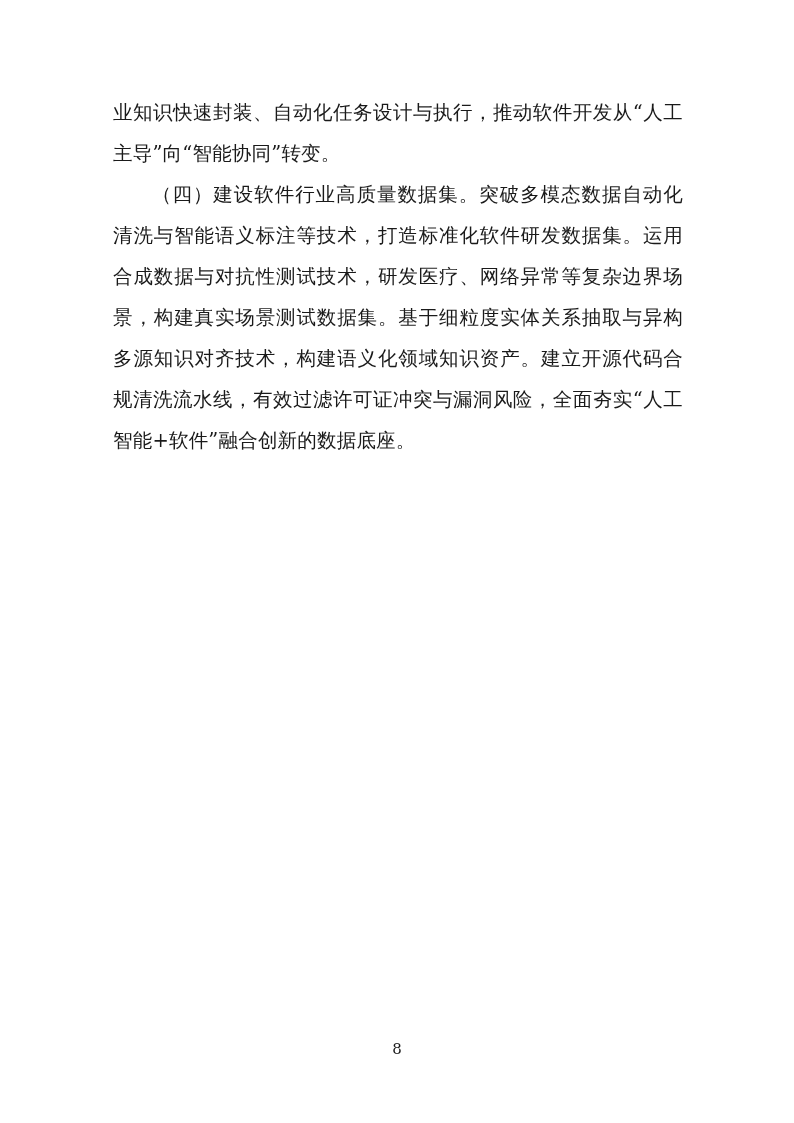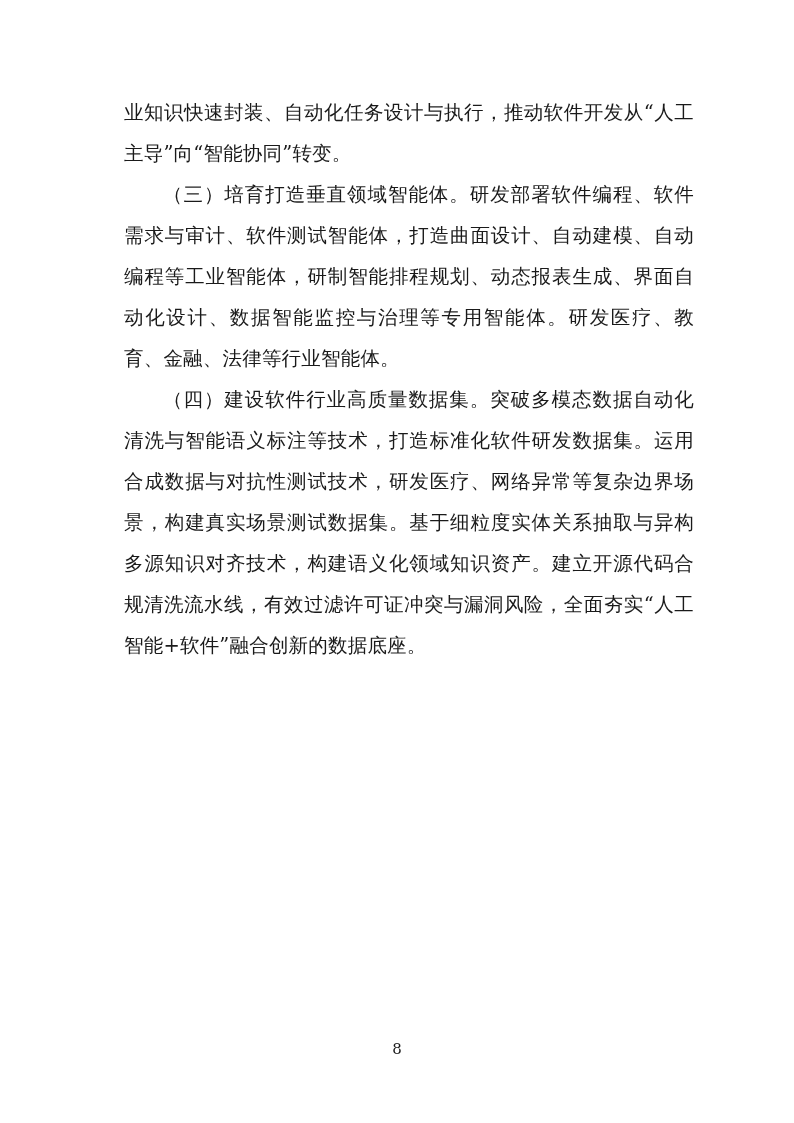--- a/index.html
+++ b/index.html
@@ -14,21 +14,21 @@
     position: relative;
     width: 794px;
     height: 1123px;
     margin: 0 auto;
     background: #ffffff;
     box-sizing: border-box;
     overflow: hidden;
   }
   .content {
     position: absolute;
-    left: 124px;
+    left: 113px;
     top: 92px;
     width: 570px;
   }
   .para {
     font-family: "DejaVu Serif", "Liberation Serif", serif;
     font-size: 19.5px;
     line-height: 41px;
     color: #1a1a1a;
     text-align: justify;
     text-justify: inter-ideograph;
@@ -48,17 +48,16 @@
     font-size: 15px;
     color: #1a1a1a;
   }
 </style>
 </head>
 <body>
 
 <div class="page">
   <div class="content">
     <p class="para">业知识快速封装、自动化任务设计与执行，推动软件开发从“人工主导”向“智能协同”转变。</p>
-    <p class="para indent">（三）培育打造垂直领域智能体。研发部署软件编程、软件需求与审计、软件测试智能体，打造曲面设计、自动建模、自动编程等工业智能体，研制智能排程规划、动态报表生成、界面自动化设计、数据智能监控与治理等专用智能体。研发医疗、教育、金融、法律等行业智能体。</p>
     <p class="para indent">（四）建设软件行业高质量数据集。突破多模态数据自动化清洗与智能语义标注等技术，打造标准化软件研发数据集。运用合成数据与对抗性测试技术，研发医疗、网络异常等复杂边界场景，构建真实场景测试数据集。基于细粒度实体关系抽取与异构多源知识对齐技术，构建语义化领域知识资产。建立开源代码合规清洗流水线，有效过滤许可证冲突与漏洞风险，全面夯实“人工智能+软件”融合创新的数据底座。</p>
   </div>
   <div class="footer">8</div>
 </div>
 
 </body></html>

